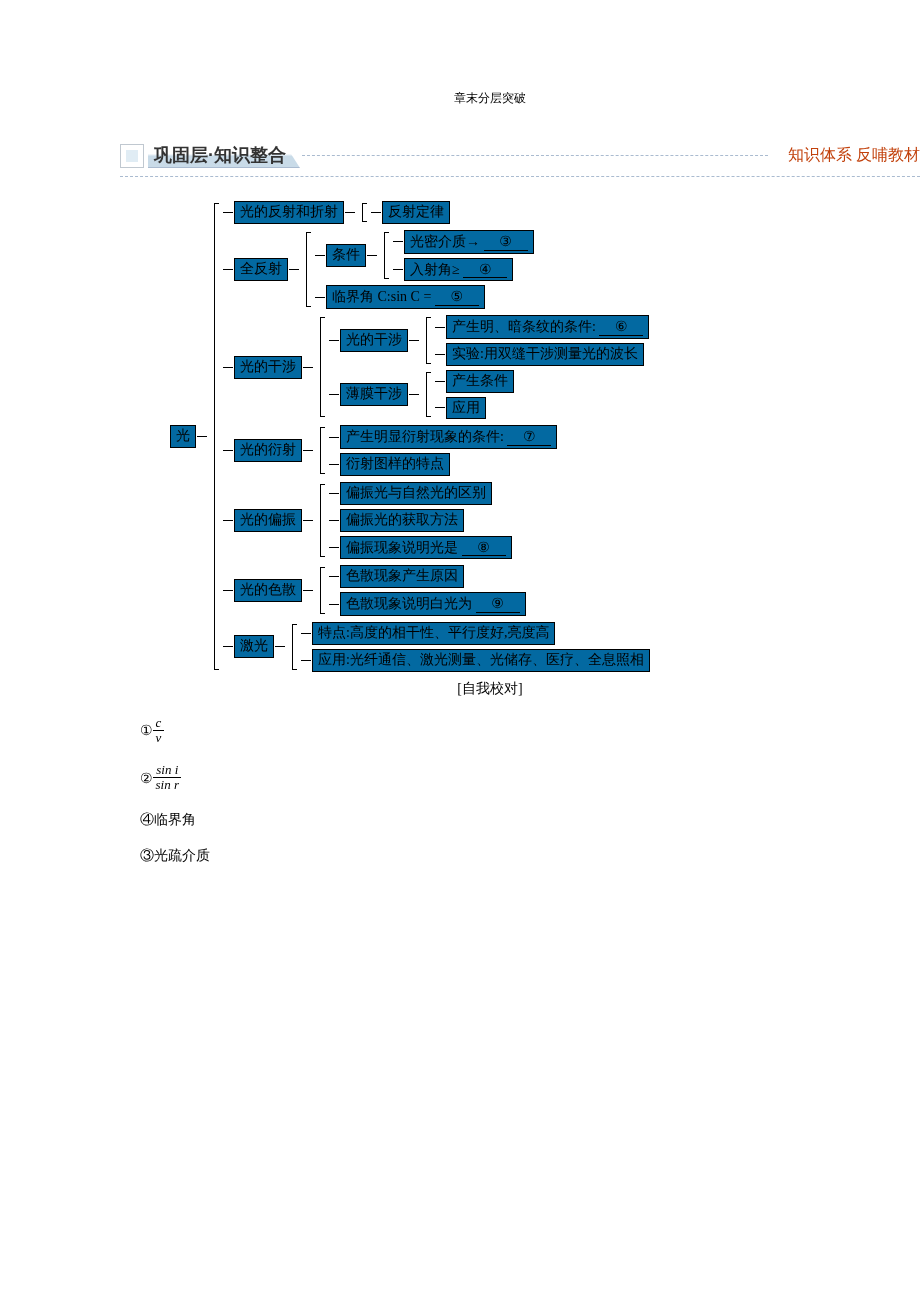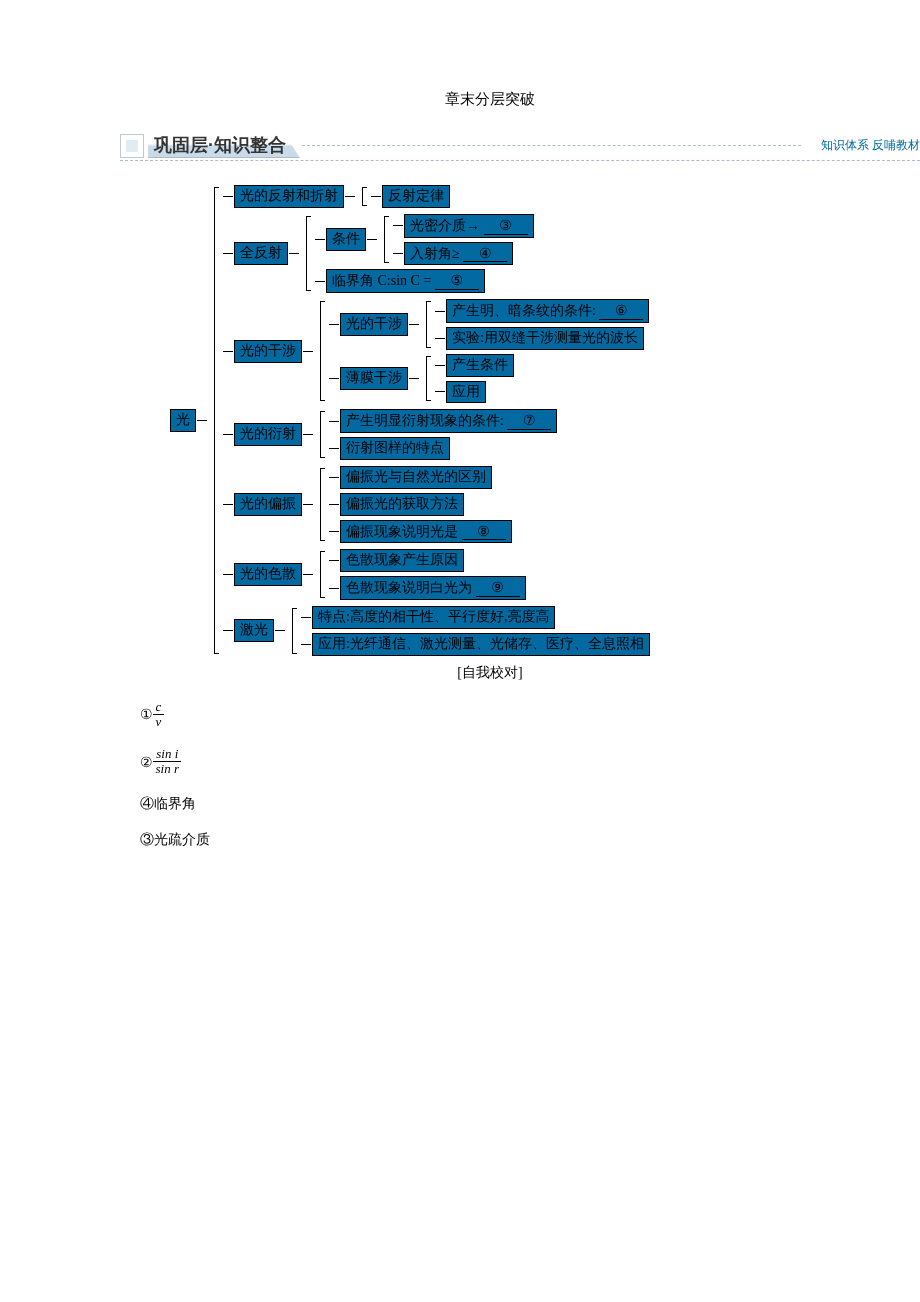--- a/index.html
+++ b/index.html
@@ -9,27 +9,27 @@
     margin: 0;
     padding: 0;
     width: 920px;
   }
   .page {
     padding: 90px 60px 40px 120px;
     position: relative;
   }
   .doc-title {
     text-align: center;
-    font-size: 15px;
-    margin-bottom: 24px;
+    font-size: 12px;
+    margin-bottom: 36px;
   }
   .banner-row {
     display: flex;
     align-items: center;
-    margin-bottom: 2px;
+    margin-bottom: 8px;
     position: relative;
     width: 800px;
   }
   .banner-square {
     width: 22px;
     height: 22px;
     background: #fff;
     border: 1px solid #c0c8d0;
     display: flex;
     align-items: center;
@@ -54,22 +54,22 @@
     background: linear-gradient(to bottom, #fff 0%, #fff 45%, #c9dbe8 55%, #c9dbe8 100%);
     border-bottom: 1px solid #aabbd0;
     clip-path: polygon(0 0, calc(100% - 16px) 0, 100% 100%, 0 100%);
   }
   .banner-line {
     flex: 1;
     border-bottom: 1px dashed #aabbd0;
     margin-left: 2px;
   }
   .banner-tail {
-    font-size: 12px;
-    color: #0369a1;
+    font-size: 16px;
+    color: #c2410c;
     white-space: nowrap;
     margin-left: auto;
     padding-left: 20px;
   }
   .dashed-underline {
     border-bottom: 1px dashed #aabbd0;
     width: 800px;
     margin-top: 2px;
     margin-bottom: 24px;
   }

